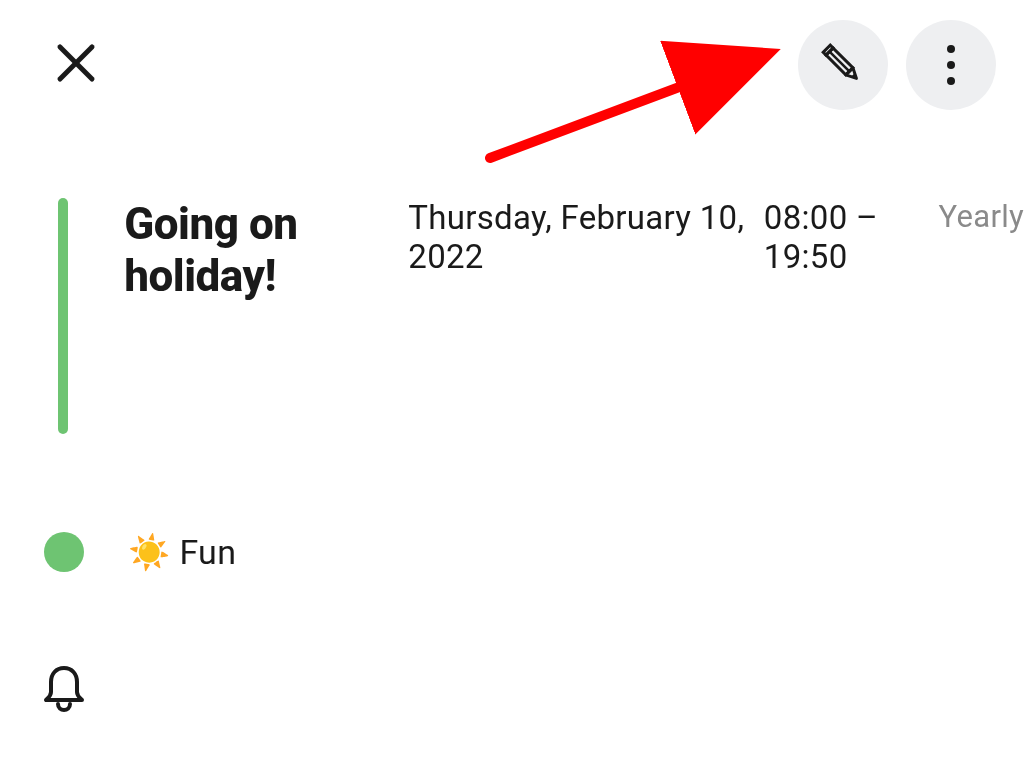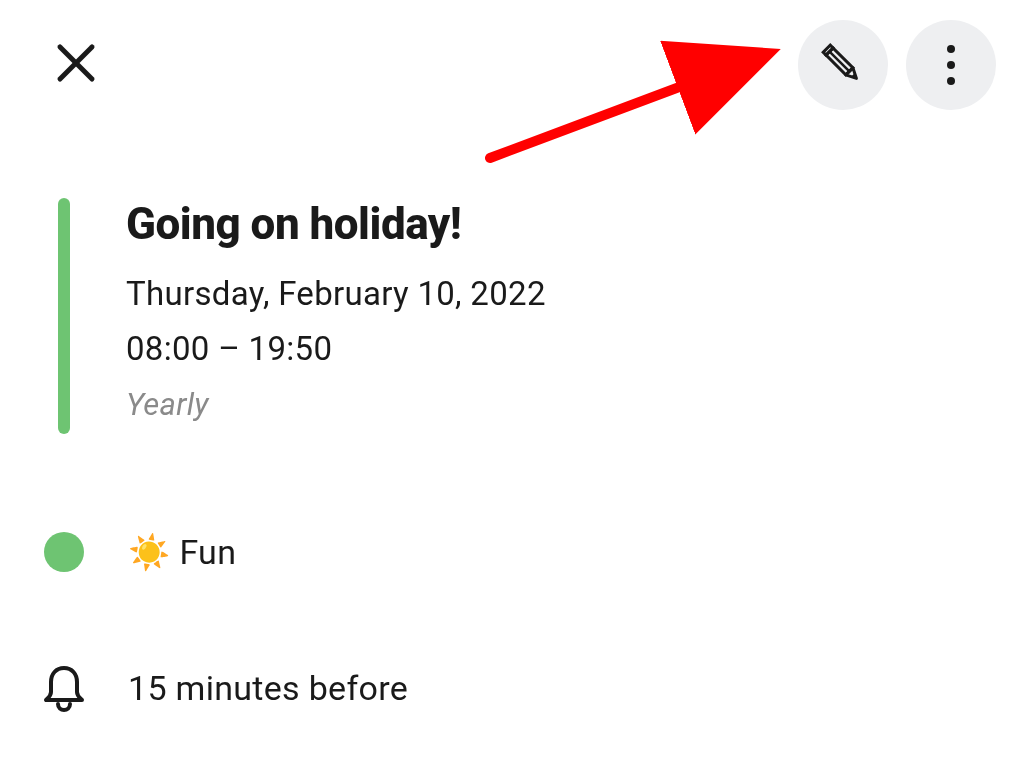--- a/index.html
+++ b/index.html
@@ -46,21 +46,20 @@
     }
     .accent-bar {
       width: 12px;
       height: 236px;
       background: #6ec472;
       border-radius: 6px;
       margin-right: 56px;
     }
     .event-text {
       display: flex;
-      flex-direction: column;
     }
     .event-title {
       font-size: 44px;
       font-weight: 800;
       color: #1a1a1a;
       margin-bottom: 24px;
       letter-spacing: -0.5px;
     }
     .event-date {
       font-size: 33px;
@@ -71,21 +70,20 @@
     .event-time {
       font-size: 33px;
       color: #1a1a1a;
       margin-bottom: 18px;
       letter-spacing: 0.3px;
     }
     .event-recur {
       font-size: 31px;
       color: #8a8a8a;
       letter-spacing: 0.3px;
-      font-style: italic;
     }
     .row {
       position: absolute;
       display: flex;
       align-items: center;
       margin-top: 24px;
     }
     .category-row {
       left: 44px;
       top: 508px;
@@ -174,21 +172,20 @@
   </div>
 </div>
 
 <div class="row reminder-row">
   <div class="bell-wrap">
     <svg width="44" height="48" viewBox="0 0 44 48">
       <path d="M22 4 C14 4 9 10 9 18 L9 28 C9 32 6 34 4 36 L40 36 C38 34 35 32 35 28 L35 18 C35 10 30 4 22 4 Z" fill="none" stroke="#1a1a1a" stroke-width="4" stroke-linejoin="round"></path>
       <path d="M16 40 C16 44 19 46 22 46 C25 46 28 44 28 40" fill="none" stroke="#1a1a1a" stroke-width="4" stroke-linecap="round"></path>
     </svg>
   </div>
-  <div class="reminder-label">15 minutes before</div>
 </div>
 
 <svg class="arrow" width="320" height="130" viewBox="0 0 320 130">
   <defs>
     <marker id="ahead" markerWidth="12" markerHeight="12" refX="9" refY="5" orient="auto">
       <polygon points="0,0 11,5 0,10" fill="#ff0000"></polygon>
     </marker>
   </defs>
   <line x1="8" y1="120" x2="280" y2="18" stroke="#ff0000" stroke-width="10" marker-end="url(#ahead)" stroke-linecap="round"></line>
 </svg>

